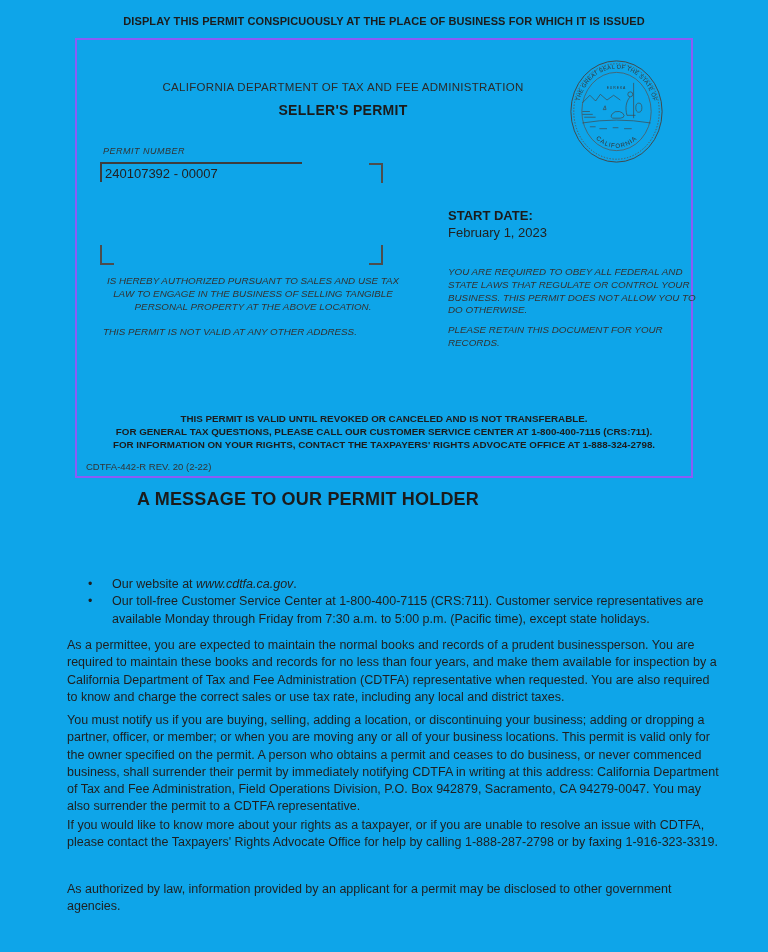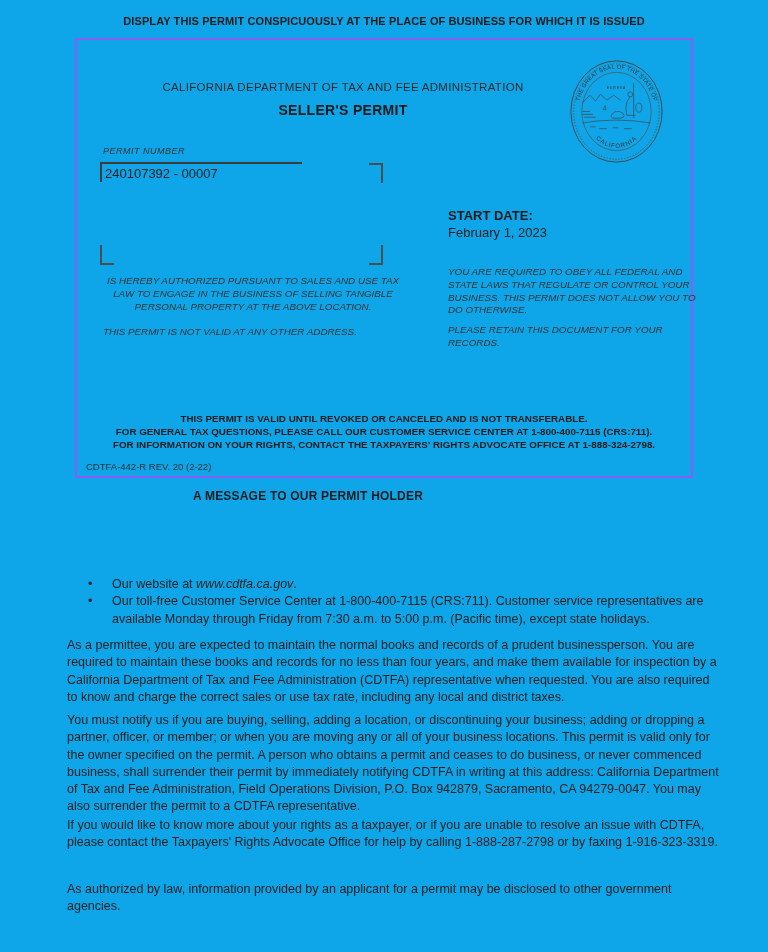--- a/index.html
+++ b/index.html
@@ -42,21 +42,21 @@
   .auth-text     { position:absolute; left:26px;  top:235px; width:300px;text-align:center; }
   .not-valid     { position:absolute; left:26px;  top:286px; width:300px; }
   .obey-text     { position:absolute; left:371px; top:226px; width:256px; }
   .retain-text   { position:absolute; left:371px; top:284px; width:240px; }
 
   .box-footer { position:absolute; left:0; top:372px; width:100%; text-align:center;
     font-size:9.8px; font-weight:bold; line-height:13.2px; color:#1c1c1c; }
   .form-number { position:absolute; left:9px; top:421px; font-size:9.5px; color:#333; }
 
   .msg-heading { position:absolute; left:0; top:489px; width:616px; text-align:center;
-    font-size:12px; font-weight:bold; color:#1b1b1b; letter-spacing:0.2px; }
+    font-size:18px; font-weight:bold; color:#1b1b1b; letter-spacing:0.2px; }
 
   .body-text { font-size:12.5px; line-height:17.3px; color:#1f1f1f; }
   .msg-intro { position:absolute; left:67px; top:526px; width:652px; font-weight:bold; }
   .bullets { position:absolute; left:88px; top:576px; width:625px; }
   .bullet-row { display:flex; }
   .bullet-dot { width:24px; flex:0 0 24px; }
   .bullet-text { flex:1; }
   .msg-para1 { position:absolute; left:67px; top:637px; width:652px; }
   .msg-para2 { position:absolute; left:67px; top:712px; width:652px; }
   .msg-para3 { position:absolute; left:67px; top:817px; width:652px; }

